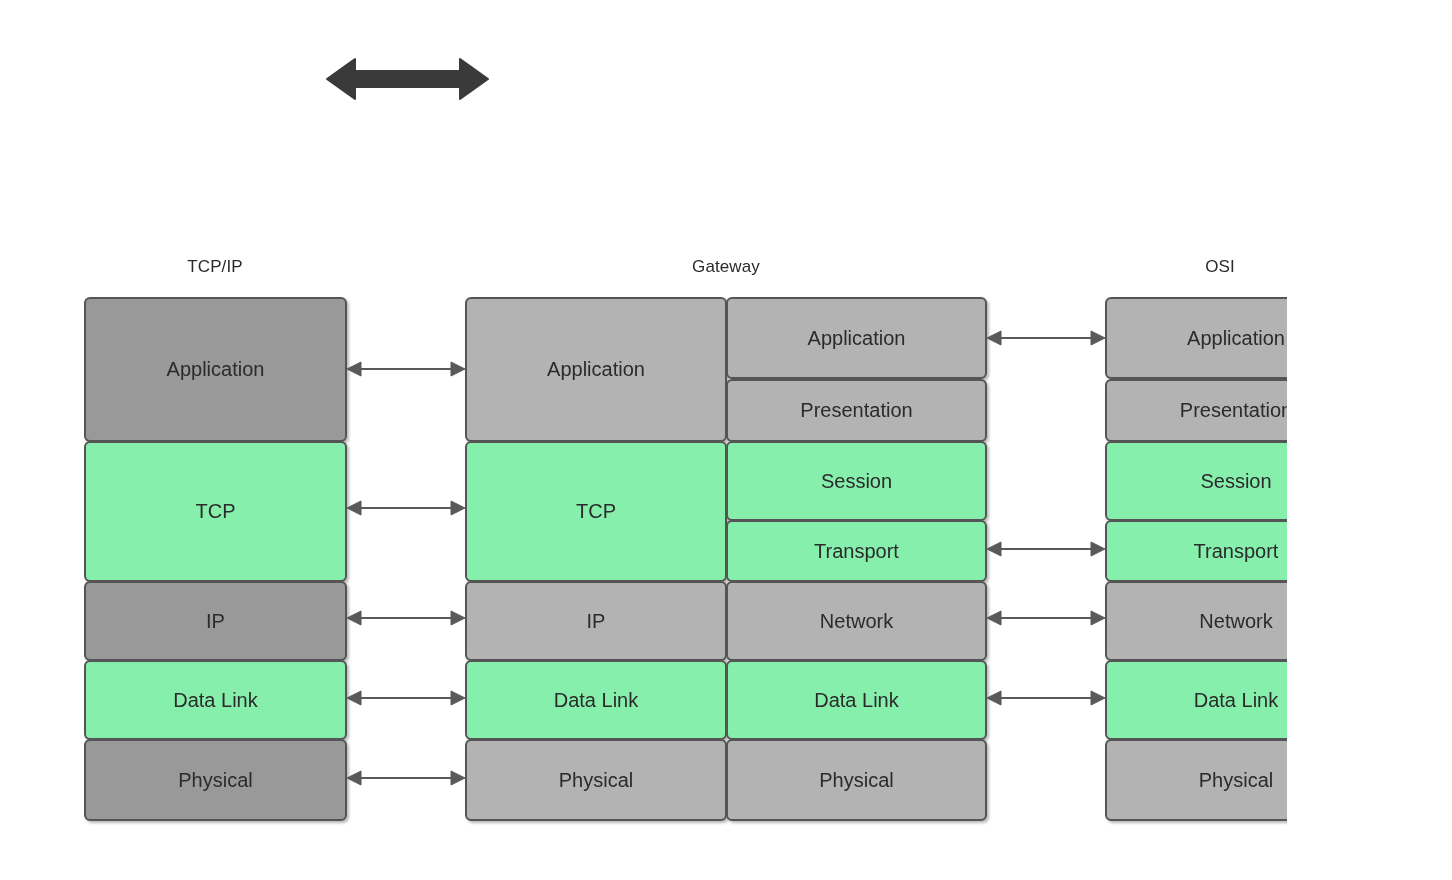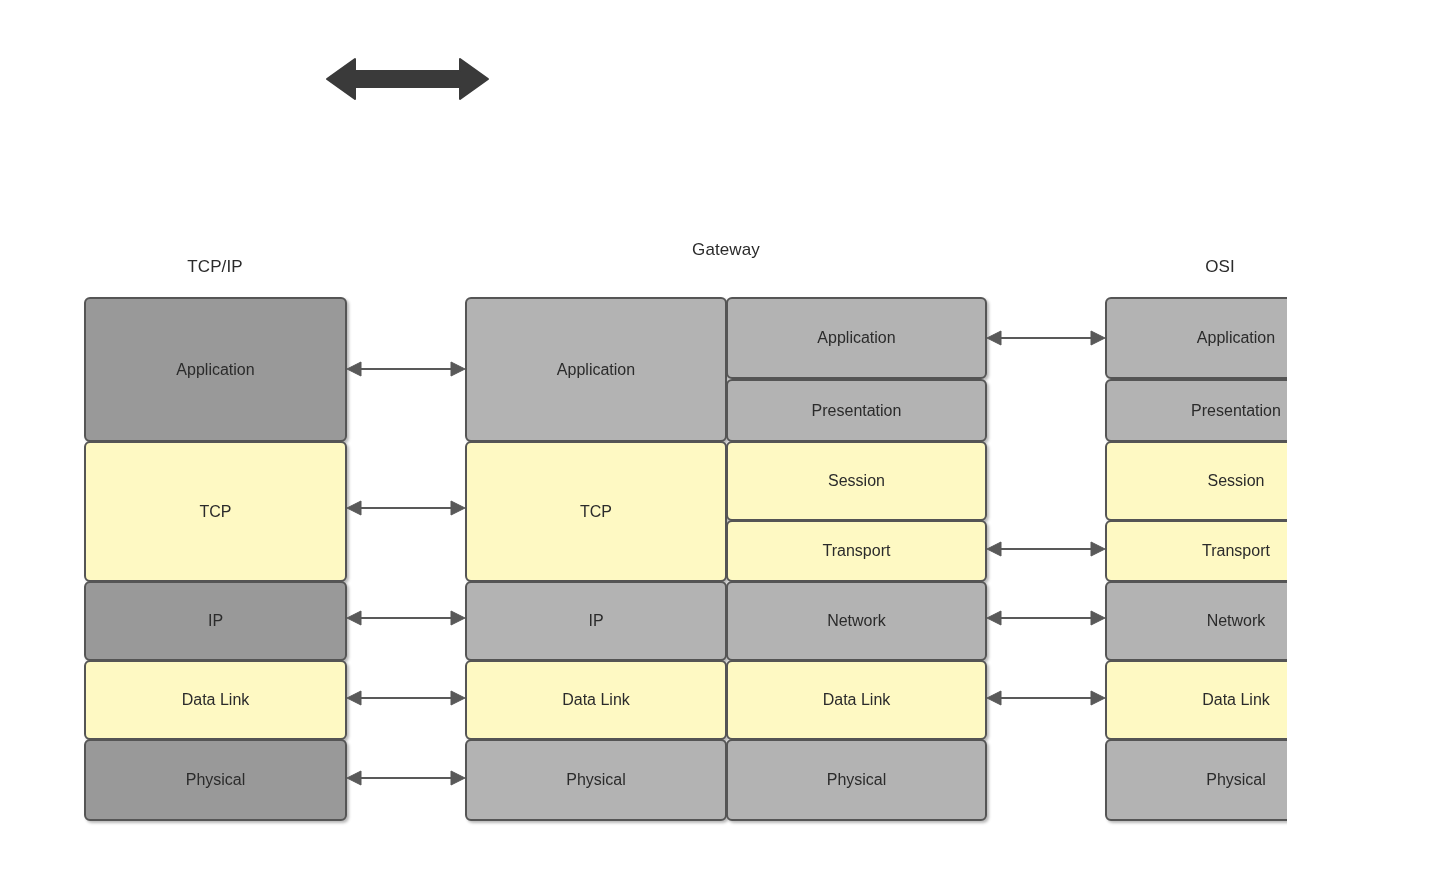--- a/index.html
+++ b/index.html
@@ -36,29 +36,29 @@
   }
   .layer {
     position: absolute;
     box-sizing: border-box;
     border: 2px solid #555555;
     border-radius: 6px;
     box-shadow: 2px 2px 3px rgba(0,0,0,0.28);
     display: flex;
     align-items: center;
     justify-content: center;
-    font-size: 16px;
+    font-size: 20px;
     color: #2b2b2b;
     text-align: center;
     white-space: nowrap;
     overflow: hidden;
   }
   .layer.fill-dark  { background: #999999; }
   .layer.fill-mid   { background: #b3b3b3; }
-  .layer.fill-white { background: #fef9c3; }
+  .layer.fill-white { background: #86efac; }
 
   
   .connector {
     position: absolute;
   }
   .connector svg { display: block; }
 
   
   .legend-arrow {
     position: absolute;
@@ -70,21 +70,21 @@
 
 <div id="canvas">
 
   <div class="legend-arrow" style="left:325px; top:54px;">
     <svg width="165" height="50" viewBox="0 0 165 50" aria-hidden="true">
       <path d="M2 25 L30 5 L30 17 L135 17 L135 5 L163 25 L135 45 L135 33 L30 33 L30 45 Z" fill="#3a3a3a" stroke="#3a3a3a" stroke-width="2" stroke-linejoin="round"></path>
     </svg>
   </div>
 
   <div class="col-title" style="left:215px; top:257px;">TCP/IP</div>
-  <div class="col-title" style="left:726px; top:240px;">Gateway</div>
+  <div class="col-title" style="left:726px; top:257px;">Gateway</div>
   <div class="col-title" style="left:1220px; top:257px;">OSI</div>
 
   <div class="stack">
     <div class="layer fill-dark" style="left:84px; top:297px; width:263px; height:145px;">Application</div>
     <div class="layer fill-white" style="left:84px; top:441px; width:263px; height:141px;">TCP</div>
     <div class="layer fill-dark" style="left:84px; top:581px; width:263px; height:80px;">IP</div>
     <div class="layer fill-white" style="left:84px; top:660px; width:263px; height:80px;">Data Link</div>
     <div class="layer fill-dark" style="left:84px; top:739px; width:263px; height:82px;">Physical</div>
   </div>
 

